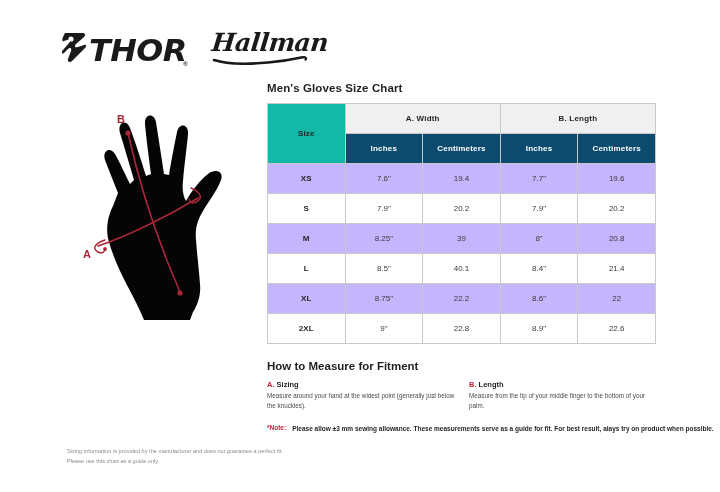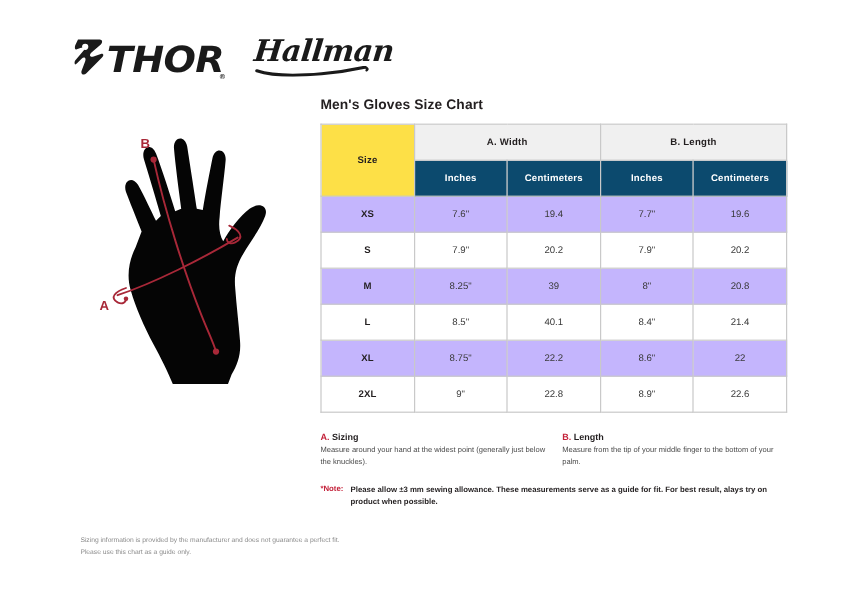--- a/index.html
+++ b/index.html
@@ -78,21 +78,21 @@
     width: 210px;
     height: 240px;
   }
   #glove-figure svg { display: block; }
 
   
   #chart-panel {
     position: absolute;
     left: 267px;
     top: 82px;
-    width: 389px;
+    width: 454px;
   }
   #chart-title {
     font-size: 11.5px;
     font-weight: bold;
     color: #231f20;
     margin: 0 0 9px 0;
     letter-spacing: 0.1px;
   }
 
   
@@ -104,21 +104,21 @@
   table#size-table th,
   table#size-table td {
     border: 1px solid #c9c9c9;
     text-align: center;
     vertical-align: middle;
     font-size: 8px;
     padding: 0;
     height: 30px;
   }
   th.size-head {
-    background: #fde047;
+    background: #14b8a6;
     font-weight: bold;
     font-size: 8.5px;
     letter-spacing: 0.2px;
   }
   th.group-head {
     background: #f0f0f0;
     font-weight: bold;
     font-size: 9px;
     height: 22px;
     letter-spacing: 0.2px;
@@ -348,20 +348,21 @@
         <td class="size-cell">2XL</td>
         <td class="val-cell">9"</td>
         <td class="val-cell">22.8</td>
         <td class="val-cell">8.9"</td>
         <td class="val-cell">22.6</td>
       </tr>
     </tbody>
   </table>
 
   <div id="measure-section">
+    <h2 id="measure-title">How to Measure for Fitment</h2>
 
     <div id="measure-cols">
       <div class="measure-col">
         <p class="measure-head">
           <span class="measure-letter">A.</span><span> Sizing</span>
         </p>
         <p class="measure-body">Measure around your hand at the widest point (generally just below the knuckles).</p>
       </div>
 
       <div class="measure-col">

